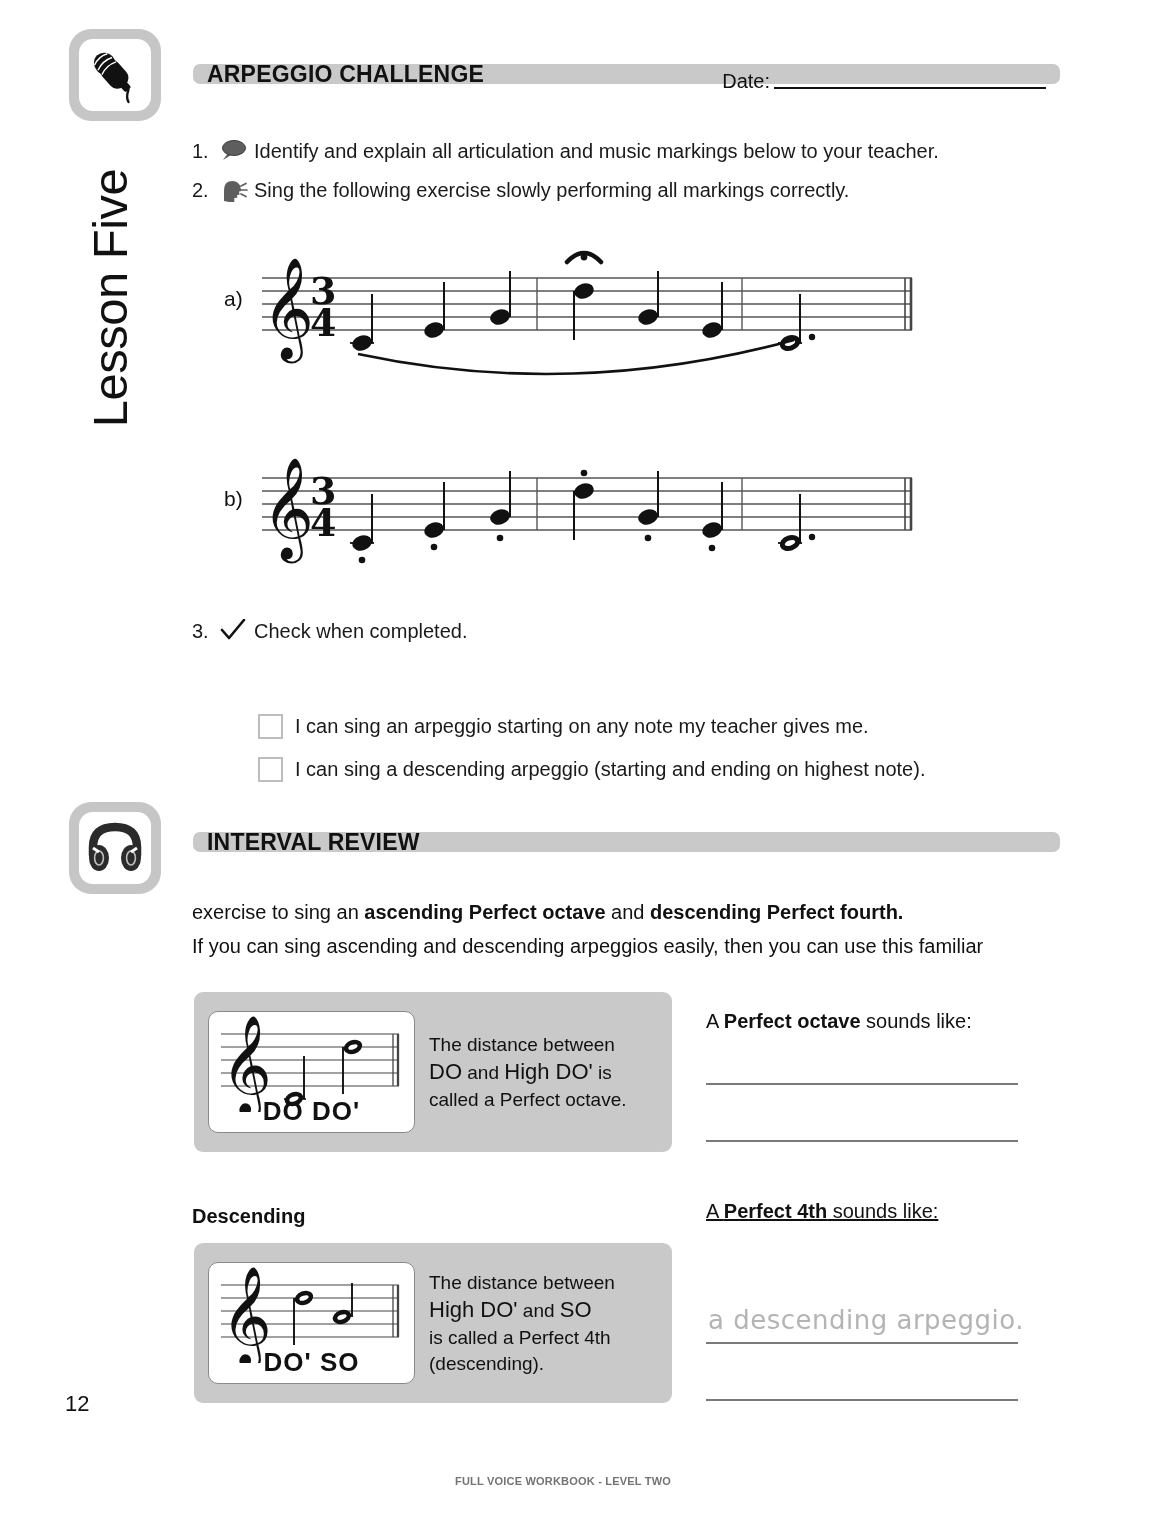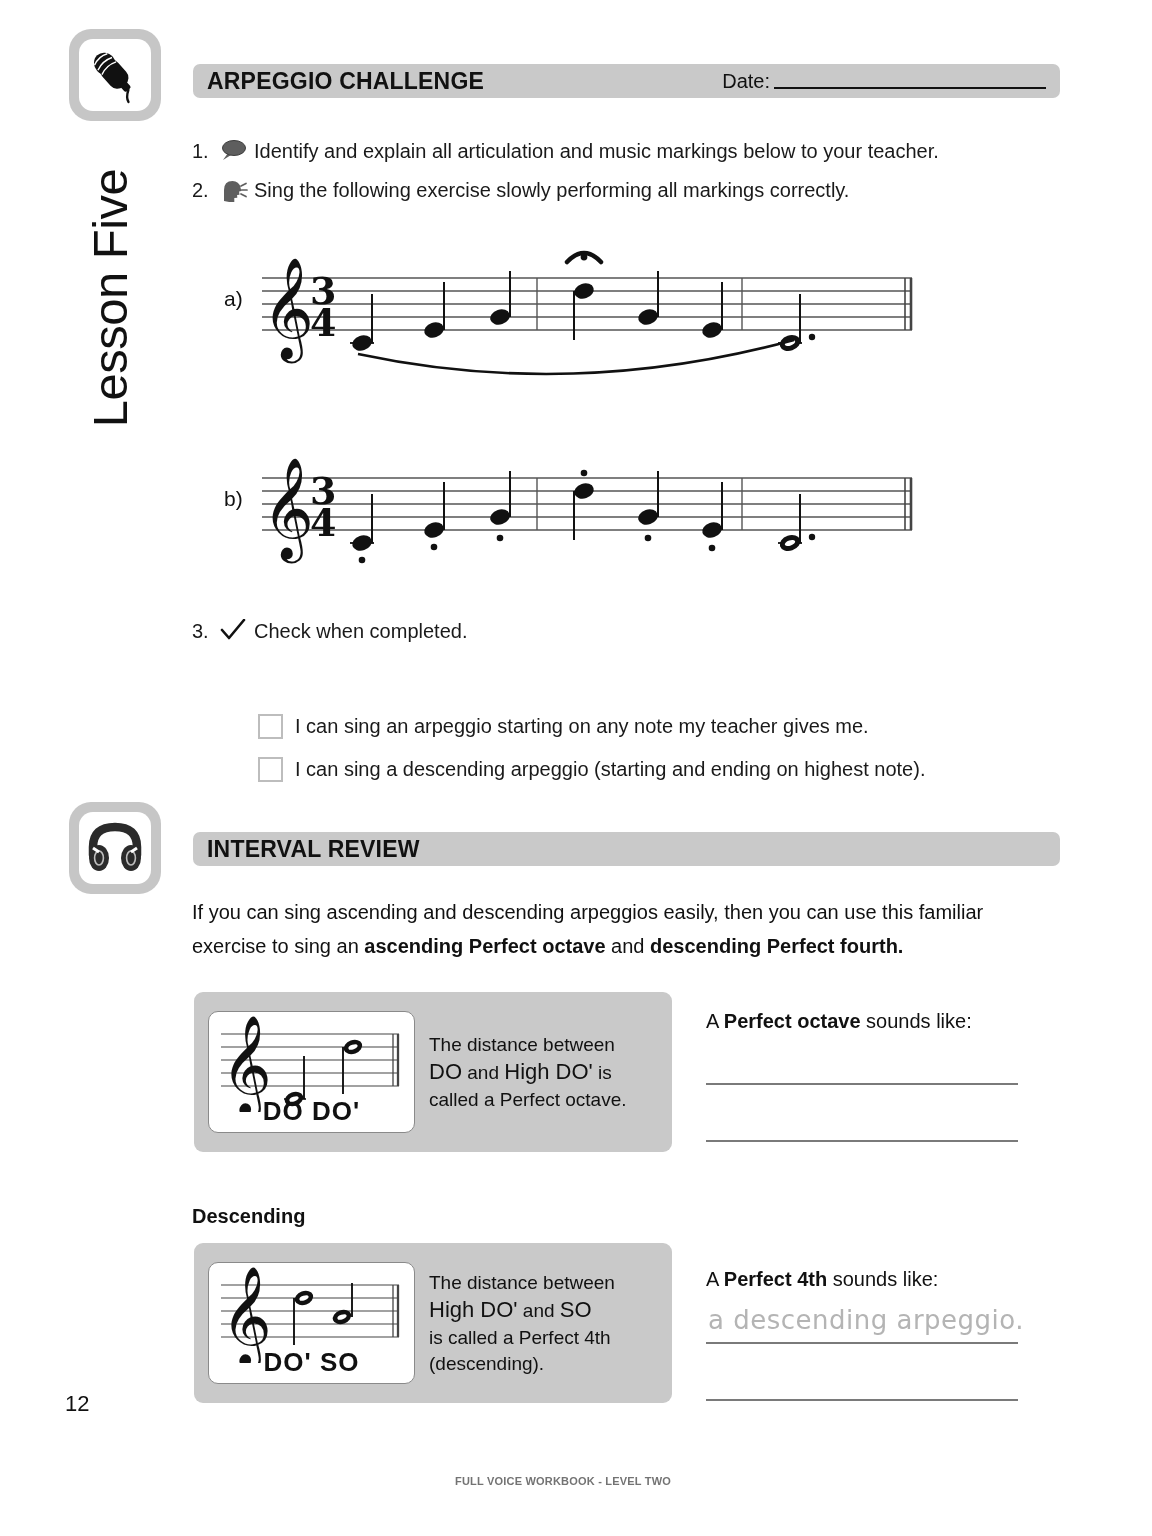--- a/index.html
+++ b/index.html
@@ -41,21 +41,21 @@
     text-align:center;
     white-space:nowrap;
     font-family:"Liberation Sans",sans-serif;
   }
 
   
   .sect-bar{
     position:absolute;
     background:#c9c9c9;
     border-radius:7px;
-    height:34px;
+    height:20px;
     display:flex;align-items:center;
   }
   .sect-title{
     font-size:23px;font-weight:bold;letter-spacing:0.2px;
     margin-left:14px;color:#111;
   }
   .date-wrap{
     position:absolute;right:14px;top:6px;
     display:flex;align-items:flex-end;gap:4px;margin-left:40px;
   }
@@ -348,24 +348,24 @@
         <path d="M51 27 l-6 4" stroke="#fff" stroke-width="3" fill="none"></path>
       </svg>
     </div>
   </div>
 
   <div class="sect-bar" style="left:193px;top:832px;width:867px;">
     <span class="sect-title">INTERVAL REVIEW</span>
   </div>
 
   <div class="para" style="left:192px;top:895px;width:810px;">
-    <div>If you can sing ascending and descending arpeggios easily, then you can use this familiar</div>
     <div>
       <span>exercise to sing an </span><b>ascending Perfect octave</b><span> and </span><b>descending Perfect fourth.</b>
     </div>
+    <div>If you can sing ascending and descending arpeggios easily, then you can use this familiar</div>
   </div>
 
   <div class="card" style="left:194px;top:992px;width:478px;height:160px;">
     <div class="card-staff" style="width:205px;height:120px;">
       <svg class="staff-svg" width="205" height="100" viewBox="0 0 205 100">
         <g stroke="#444" stroke-width="1.2">
           <line x1="12" y1="22" x2="190" y2="22"></line>
           <line x1="12" y1="35" x2="190" y2="35"></line>
           <line x1="12" y1="48" x2="190" y2="48"></line>
           <line x1="12" y1="61" x2="190" y2="61"></line>
@@ -434,21 +434,21 @@
       <div class="solfege" style="top:84px;">DO' SO</div>
     </div>
     <div class="card-text">
       <div>The distance between</div>
       <div><span class="big">High DO'</span><span> and </span><span class="big">SO</span></div>
       <div><span>is called a </span><b>Perfect 4th</b></div>
       <div>(descending).</div>
     </div>
   </div>
 
-  <div class="ans-head" style="left:706px;top:1268px;">
+  <div class="ans-head" style="left:706px;top:1200px;text-decoration:underline;">
     <span>A </span><b>Perfect 4th</b><span> sounds like:</span>
   </div>
   <div class="hand" style="left:708px;top:1305px;">a descending arpeggio.</div>
   <div class="ans-line" style="left:706px;top:1342px;width:312px;"></div>
   <div class="ans-line" style="left:706px;top:1399px;width:312px;"></div>
 
   <div class="pg-num">12</div>
   <div class="foot-txt">FULL VOICE WORKBOOK  - LEVEL TWO</div>
 
 </div>

